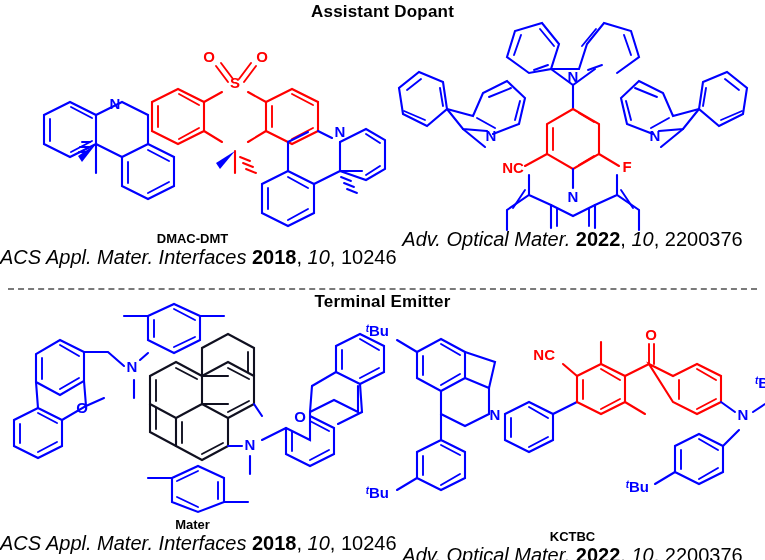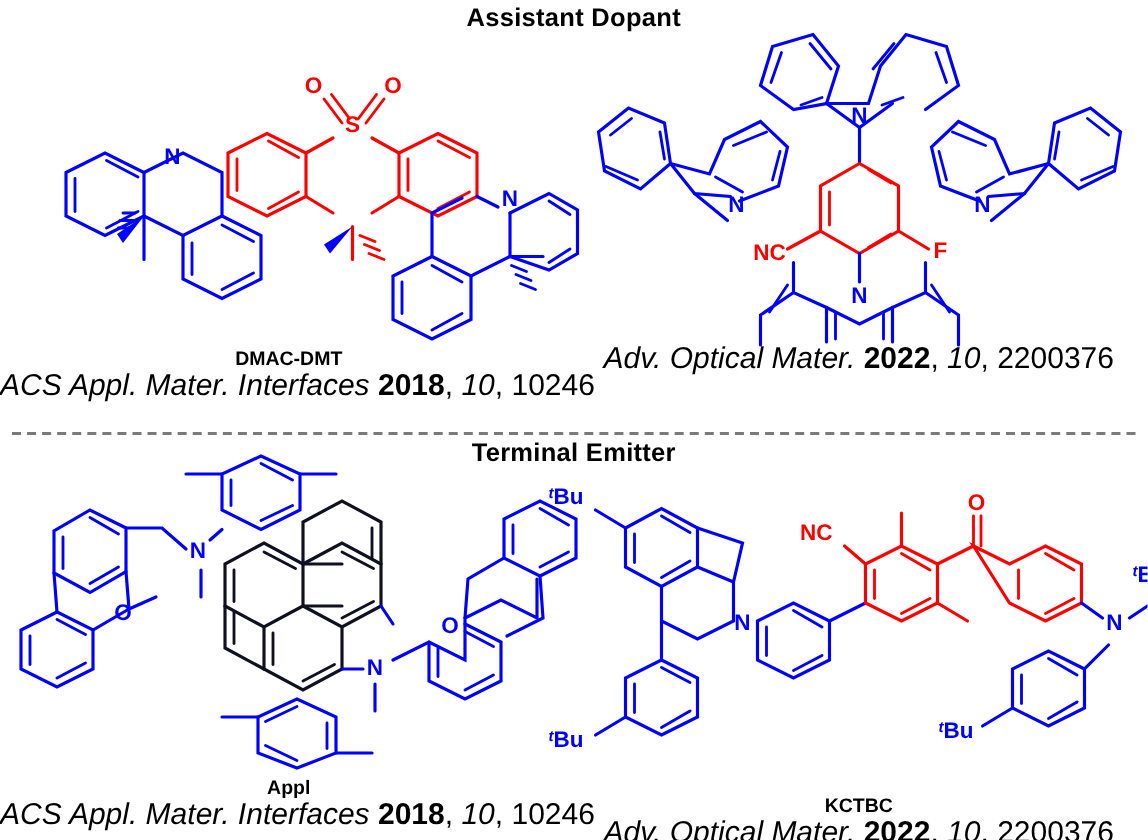--- a/index.html
+++ b/index.html
@@ -290,21 +290,21 @@
     <path class="bond thin" d="M218,182 L218,199"></path>
     <path class="bond thin" d="M198,207 L177,197"></path>
     <path class="bond thin" d="M177,181 L198,171"></path>
     <path class="bond" d="M224,202 L248,202"></path>
     <path class="bond" d="M172,178 L148,178"></path>
   </g>
 </svg>
 </div>
 
 <div class="caption" id="cap-bppya">
-  <div class="cap-name">Appl</div>
+  <div class="cap-name">Mater</div>
   <div class="cap-ref">
     <span>ACS Appl. Mater. Interfaces</span>
     <span class="b">2018</span><span class="n">,</span>
     <span>10</span><span class="n">,</span>
     <span class="n">10246</span>
   </div>
 </div>
 
 <div class="panel" id="panel-kctbc">
 <svg width="382" height="212" viewBox="0 0 382 212">

